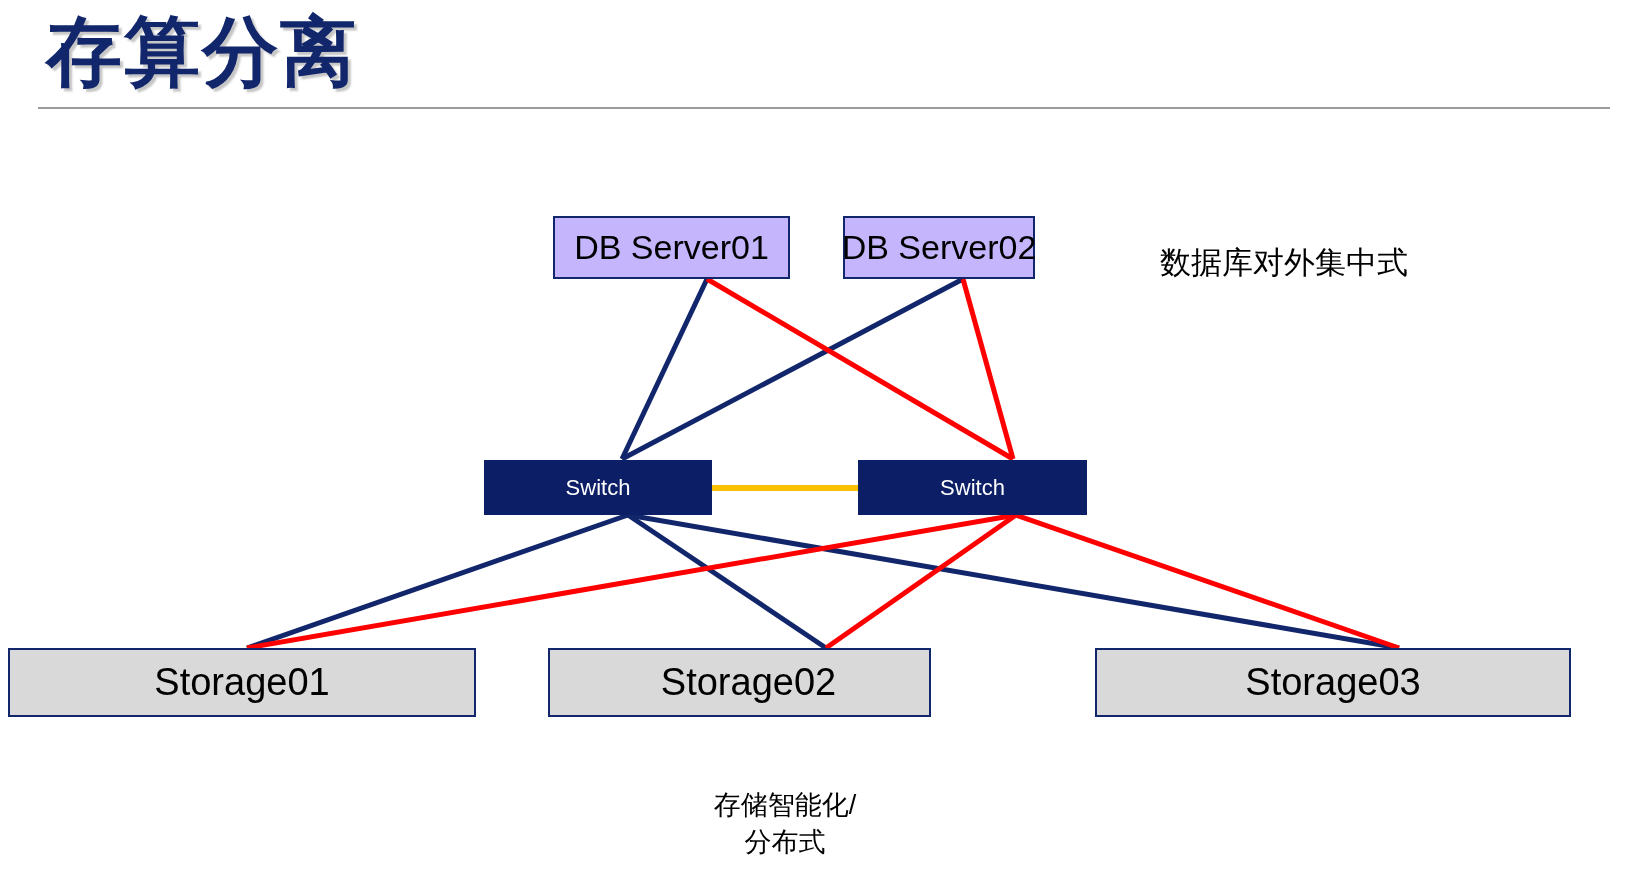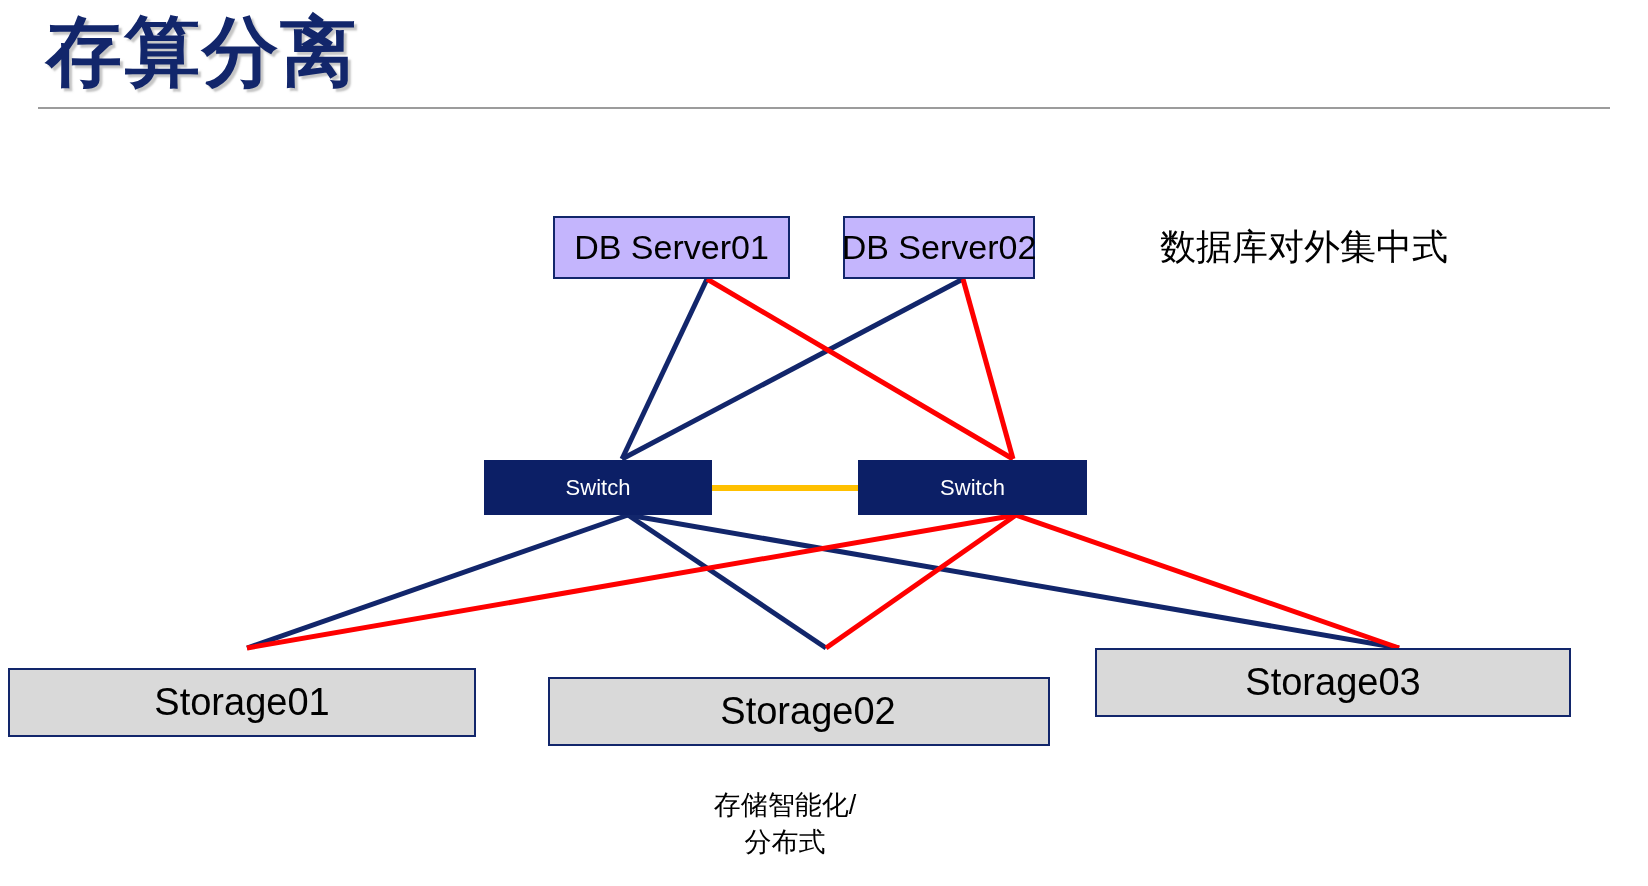--- a/index.html
+++ b/index.html
@@ -78,34 +78,34 @@
     color: #000000;
     font-size: 38px;
   }
 
   #db-server-01 { left: 553px; top: 216px; width: 237px; height: 63px; }
   #db-server-02 { left: 803px; top: 216px; width: 192px; height: 63px; margin-left: 40px; }
 
   #switch-01 { left: 484px; top: 460px; width: 228px; height: 55px; }
   #switch-02 { left: 858px; top: 460px; width: 229px; height: 55px; }
 
-  #storage-01 { left: 8px;    top: 648px; width: 468px; height: 69px; margin-top: 20px; }
-  #storage-02 { left: 548px;  top: 677px; width: 502px; height: 69px; padding-left: 18px; }
+  #storage-01 { left: 8px;    top: 648px; width: 468px; height: 69px; }
+  #storage-02 { left: 548px;  top: 648px; width: 383px; height: 69px; padding-left: 18px; }
   #storage-03 { left: 1095px; top: 648px; width: 476px; height: 69px; text-align: center; }
 
   
   .annotation {
     position: absolute;
     color: #000000;
     white-space: nowrap;
   }
   #db-annotation {
     left: 1160px;
-    top: 226px;
-    font-size: 36px;
+    top: 242px;
+    font-size: 31px;
     line-height: 42px;
   }
   #storage-annotation {
     left: 645px;
     top: 757px;
     width: 280px;
     text-align: center;
     font-size: 27px;
     line-height: 37px;
     white-space: pre-line;

